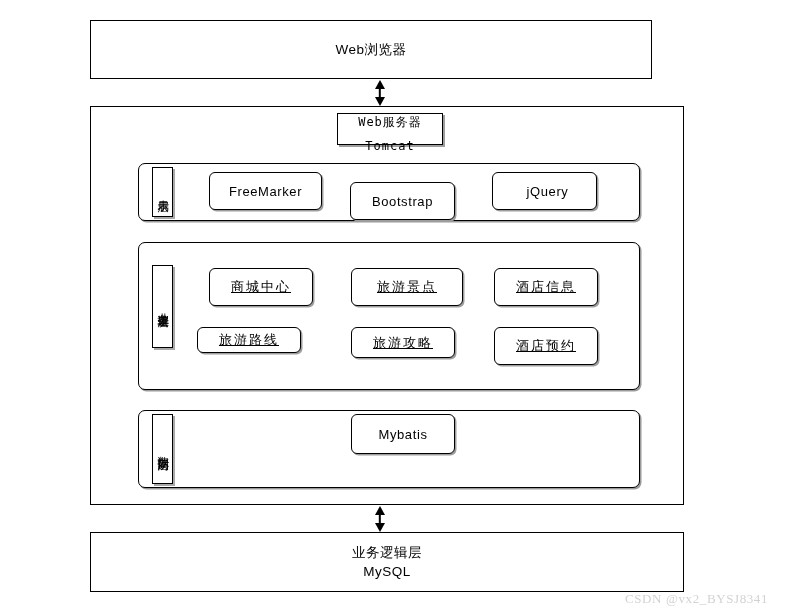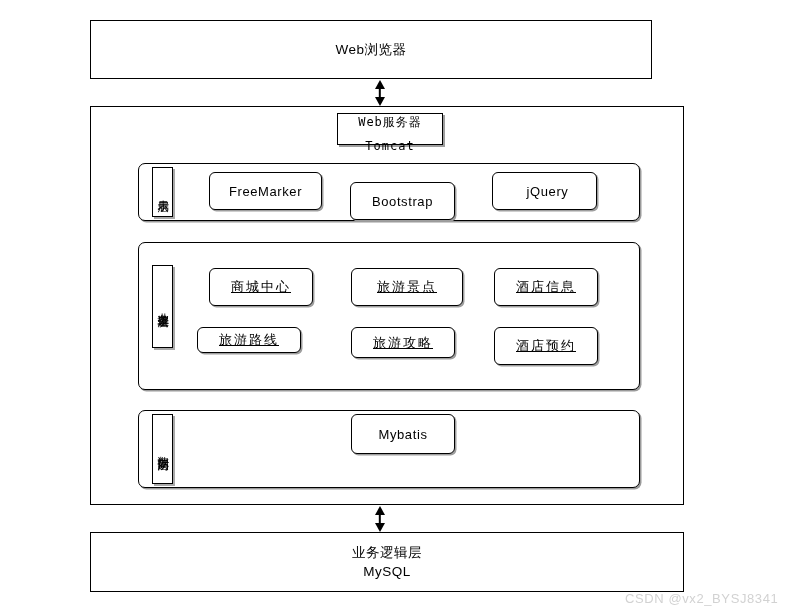--- a/index.html
+++ b/index.html
@@ -141,21 +141,21 @@
     height: 0;
     border-left: 5.5px solid transparent;
     border-right: 5.5px solid transparent;
   }
   .arrow .head.up    { top: 0;    border-bottom: 9px solid #000; }
   .arrow .head.down  { bottom: 0; border-top: 9px solid #000; }
 
   
   .watermark {
     position: absolute;
-    font-family: Liberation Sans, sans-serif;
+    font-family: Liberation Serif, serif;
     font-size: 13px;
     color: #d2d2d2;
     letter-spacing: 0.6px;
     white-space: nowrap;
   }
 </style>
 </head>
 <body>
 
 <div class="box band" style="left:90px; top:20px; width:562px; height:59px;">

